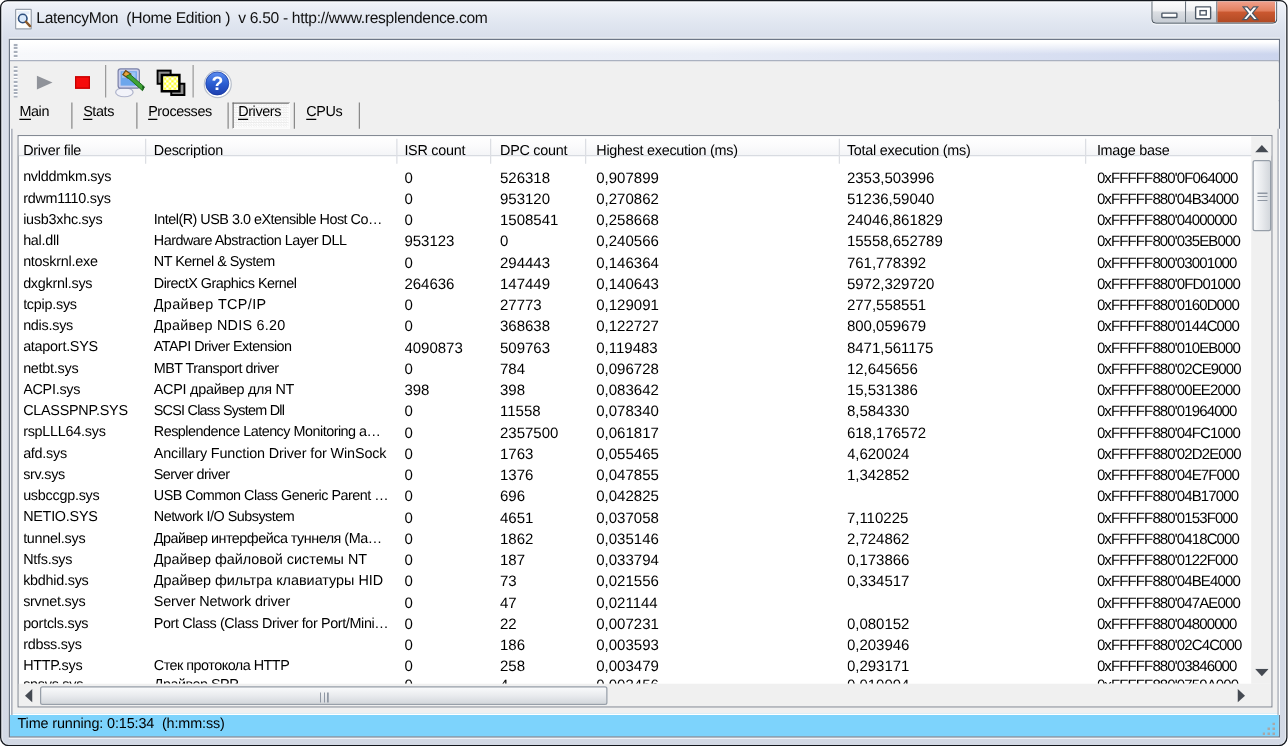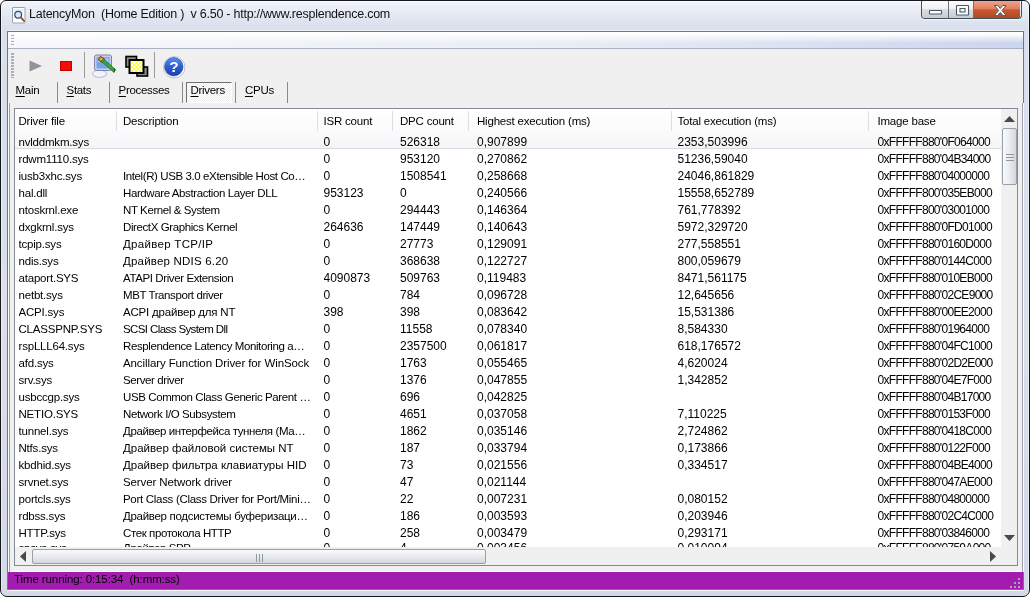--- a/index.html
+++ b/index.html
@@ -43,21 +43,21 @@
 .ti { position:absolute; top:2.5px; font-size:11.5px; letter-spacing:-0.3px; color:#000; }
 #drvbox { position:absolute; left:177.5px; top:0.5px; width:46px; height:21px;
   border-top:1px solid #6f6f6f; border-left:1px solid #6f6f6f;
   border-bottom:1px solid #fcfcfc; border-right:1px solid #fcfcfc;
   background:#fff;
   background-image: conic-gradient(#ffffff 25%, #ededed 0 50%, #ffffff 0 75%, #ededed 0);
   background-size:2px 2px; }
 
 #table { position:absolute; left:6px; top:76px; width:1004px; height:458px;
   border:1px solid #848a94; background:#fff; }
-#thead { position:absolute; left:0; top:0; width:1002px; height:40px;
+#thead { position:absolute; left:0; top:0; width:1002px; height:16px;
   background:linear-gradient(180deg,#ffffff 0%,#fbfbfc 50%,#f4f5f7 100%);
   border-bottom:1px solid #d8dbe1; }
 .hl { position:absolute; top:1px; height:23px; line-height:23px; font-size:11.5px; letter-spacing:-0.2px; color:#000; white-space:nowrap; }
 .hsep { position:absolute; top:2px; width:1px; height:20px; background:#dcdee3; }
 .tr { position:absolute; left:0; width:1000px; height:17px; }
 .tr span { position:absolute; top:0; height:17px; line-height:17px;
   color:#000; white-space:nowrap; overflow:hidden; }
 .tr span.c0 { font-size:11.5px; letter-spacing:-0.2px; }
 .tr span.c1 { font-size:11.5px; letter-spacing:-0.4px; }
 .tr span.c2 { font-size:12px; letter-spacing:0; }
@@ -72,21 +72,21 @@
   background:repeating-linear-gradient(180deg,#8f97a3 0 1px,transparent 1px 3px); }
 
 #hsb { position:absolute; left:0; top:438px; width:1002px; height:18px; background:#f0f0f0; }
 #hthumb { position:absolute; left:17px; top:2px; width:454px; height:15px;
   border:1px solid #979fa9; border-radius:2px;
   background:linear-gradient(180deg,#f9fafb 0%,#e9ebee 50%,#d3d7dc 100%); }
 .hgrips { position:absolute; left:223px; top:4px; width:7px; height:8px;
   background:repeating-linear-gradient(90deg,#8f97a3 0 1px,transparent 1px 3px); }
 
 #status { position:absolute; left:0; top:539px; width:1015px; height:18px;
-  border-top:1px solid #ffffff; background:#a21caf;text-align:center; }
+  border-top:1px solid #ffffff; background:#7dd3fc;text-align:center; }
 #status .txt { position:absolute; left:6px; top:0.5px; font-size:11.5px; letter-spacing:-0.1px; color:#000; }
 </style></head>
 <body>
 <div id="win">
 
   <svg class="abs" style="left:9px;top:5px" width="18" height="19" viewBox="0 0 18 19">
     <rect x="2.5" y="1.5" width="12.5" height="15.5" rx="0.5" fill="#fdfefe" stroke="#98a1ad"></rect>
     <rect x="4" y="3" width="9.5" height="2.5" fill="#e4edf9"></rect>
     <circle cx="8.2" cy="8.8" r="3.4" fill="#d8e8fa" stroke="#30517f" stroke-width="1.3"></circle>
     <line x1="10.8" y1="11.4" x2="14" y2="14.9" stroke="#8b5a2b" stroke-width="2" stroke-linecap="round"></line>
@@ -383,21 +383,20 @@
           <span class="c0" style="left:3.5px;width:100px">portcls.sys</span>
           <span class="c1" style="left:108px;width:190px;letter-spacing:-0.3px">Port Class (Class Driver for Port/Mini…</span>
           <span class="c2" style="left:308.5px;width:74px">0</span>
           <span class="c2" style="left:385px;width:75px">22</span>
           <span class="c2" style="left:462px;width:185px">0,007231</span>
           <span class="c2" style="left:662.5px;width:195px">0,080152</span>
           <span class="c3" style="left:862.5px;width:130px">0xFFFFF880'04800000</span>
         </div>
 <div class="tr" style="top:398.5px">
           <span class="c0" style="left:3.5px;width:100px">rdbss.sys</span>
-          <span class="c1" style="left:108px;width:190px;letter-spacing:-0.3px">Драйвер подсистемы буферизаци…</span>
           <span class="c2" style="left:308.5px;width:74px">0</span>
           <span class="c2" style="left:385px;width:75px">186</span>
           <span class="c2" style="left:462px;width:185px">0,003593</span>
           <span class="c2" style="left:662.5px;width:195px">0,203946</span>
           <span class="c3" style="left:862.5px;width:130px">0xFFFFF880'02C4C000</span>
         </div>
 <div class="tr" style="top:415.5px">
           <span class="c0" style="left:3.5px;width:100px">HTTP.sys</span>
           <span class="c1" style="left:108px;width:190px">Стек протокола HTTP</span>
           <span class="c2" style="left:308.5px;width:74px">0</span>

